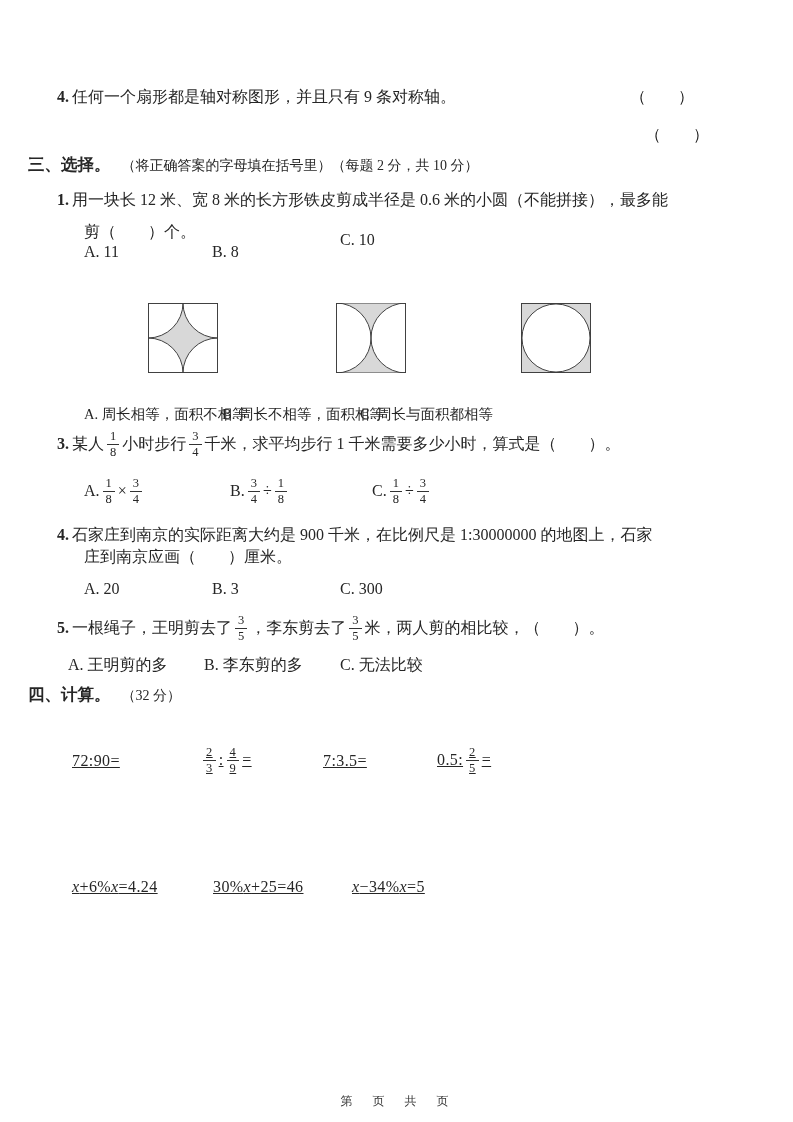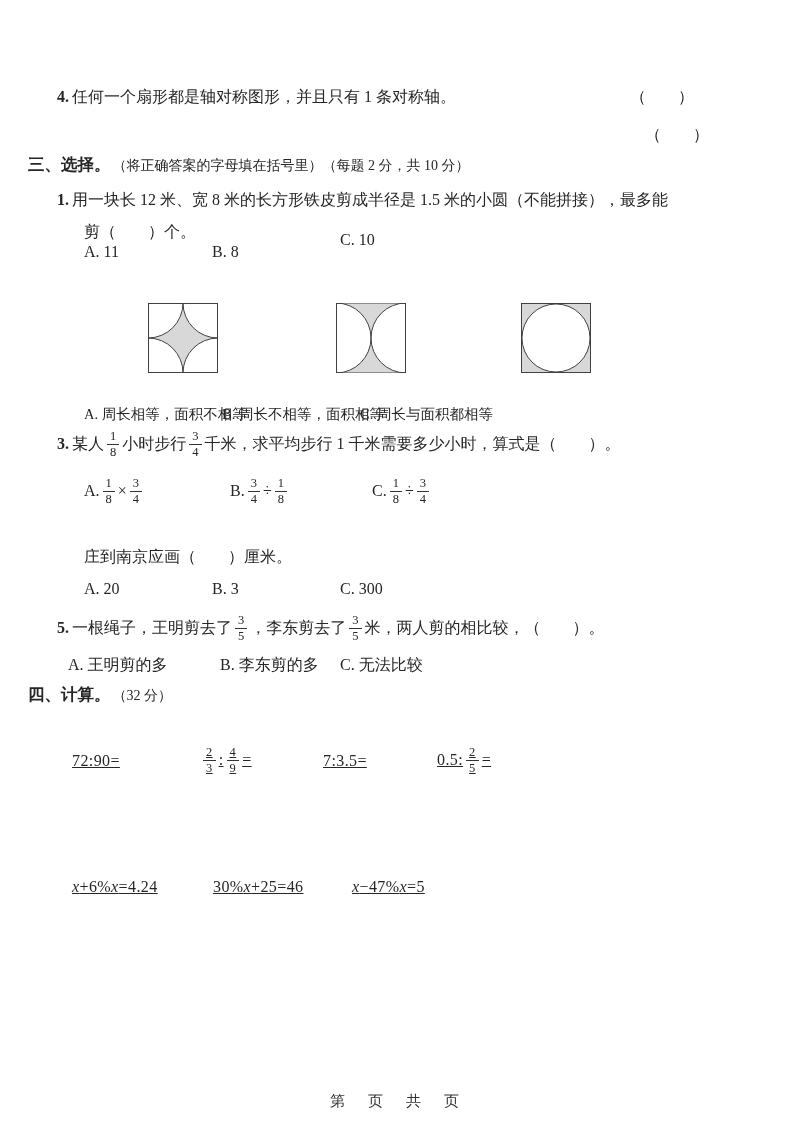--- a/index.html
+++ b/index.html
@@ -9,50 +9,50 @@
     margin:0 auto;
     background:#ffffff;
     color:#262626;
     font-family:"Liberation Serif","DejaVu Serif",serif;
     font-size:16px;
     overflow:hidden;
   }
   .abs{position:absolute;white-space:nowrap;line-height:20px;}
   .qno{font-weight:bold;margin-right:3px;}
   .sect{font-weight:bold;font-size:16.5px;}
-  .note{font-weight:normal;font-size:14px;margin-left:2px;}
+  .note{font-weight:normal;font-size:14px;margin-left:11px;}
   .opt-sm{font-size:14.5px;}
   .fline{display:inline-flex;align-items:center;height:36px;}
   .frac{display:inline-flex;flex-direction:column;align-items:center;
         font-size:12.5px;line-height:1.15;margin:0 3px;}
   .frac .fn{padding:0 3px;border-bottom:1px solid #333;}
   .frac .fd{padding:0 3px;}
   .mathx{font-style:italic;}
   .eq{letter-spacing:0.4px;text-decoration:underline;}
-  .footer{left:0;width:793px;text-align:center;font-size:15px;letter-spacing:4px;color:#333;}
+  .footer{left:0;width:793px;text-align:center;font-size:12px;letter-spacing:4px;color:#333;}
   svg{display:block;}
 </style>
 </head>
 <body>
 
 <div class="page">
 
   <div class="abs" style="left:57px;top:87px">
-    <b class="qno">4.</b><span>任何一个扇形都是轴对称图形，并且只有 1 条对称轴。</span>
+    <b class="qno">4.</b><span>任何一个扇形都是轴对称图形，并且只有 9 条对称轴。</span>
   </div>
   <div class="abs" style="left:630px;top:87px">（　　）</div>
 
   <div class="abs" style="left:645px;top:125px">（　　）</div>
 
   <div class="abs" style="left:28px;top:155px">
     <b class="sect">三、选择。</b><span class="note">（将正确答案的字母填在括号里）（每题 2 分，共 10 分）</span>
   </div>
 
   <div class="abs" style="left:57px;top:190px">
-    <b class="qno">1.</b><span>用一块长 12 米、宽 8 米的长方形铁皮剪成半径是 1.5 米的小圆（不能拼接），最多能</span>
+    <b class="qno">1.</b><span>用一块长 12 米、宽 8 米的长方形铁皮剪成半径是 0.6 米的小圆（不能拼接），最多能</span>
   </div>
   <div class="abs" style="left:84px;top:222px">剪（　　）个。</div>
   <div class="abs" style="left:84px;top:242px">A. 11</div>
   <div class="abs" style="left:212px;top:242px">B. 8</div>
   <div class="abs" style="left:340px;top:230px">C. 10</div>
 
 
   <div class="abs" style="left:148px;top:303px">
     <svg width="70" height="70" viewBox="0 0 72 72">
       <rect x="0.5" y="0.5" width="71" height="71" fill="#ffffff" stroke="#3c3c3c"></rect>
@@ -122,41 +122,44 @@
         <span class="fn">1</span>
         <span class="fd">8</span>
       </span>
       <span>÷</span>
       <span class="frac">
         <span class="fn">3</span>
         <span class="fd">4</span>
       </span>
   </div>
 
+  <div class="abs" style="left:57px;top:525px">
+    <b class="qno">4.</b><span>石家庄到南京的实际距离大约是 900 千米，在比例尺是 1:30000000 的地图上，石家</span>
+  </div>
   <div class="abs" style="left:84px;top:547px">庄到南京应画（　　）厘米。</div>
   <div class="abs" style="left:84px;top:579px">A. 20</div>
   <div class="abs" style="left:212px;top:579px">B. 3</div>
   <div class="abs" style="left:340px;top:579px">C. 300</div>
 
   <div class="abs fline" style="left:57px;top:610px">
     <b class="qno">5.</b>
       <span>一根绳子，王明剪去了</span>
       <span class="frac">
         <span class="fn">3</span>
         <span class="fd">5</span>
       </span>
       <span>，李东剪去了</span>
       <span class="frac">
         <span class="fn">3</span>
         <span class="fd">5</span>
       </span>
       <span>米，两人剪的相比较，（　　）。</span>
   </div>
   <div class="abs" style="left:68px;top:655px">A. 王明剪的多</div>
-  <div class="abs" style="left:220px;top:655px">B. 李东剪的多</div>
+  <div class="abs" style="left:204px;top:655px">B. 李东剪的多</div>
   <div class="abs" style="left:340px;top:655px">C. 无法比较</div>
 
   <div class="abs" style="left:28px;top:685px">
     <b class="sect">四、计算。</b><span class="note">（32 分）</span>
   </div>
 
   <div class="abs eq" style="left:72px;top:751px">72:90=</div>
   <div class="abs fline eq" style="left:200px;top:742px">
     <span class="frac">
         <span class="fn">2</span>
@@ -179,18 +182,18 @@
       <span>=</span>
   </div>
 
   <div class="abs eq" style="left:72px;top:877px">
     <i class="mathx">x</i><span>+6%</span><i class="mathx">x</i><span>=4.24</span>
   </div>
   <div class="abs eq" style="left:213px;top:877px">
     <span>30%</span><i class="mathx">x</i><span>+25=46</span>
   </div>
   <div class="abs eq" style="left:352px;top:877px">
-    <i class="mathx">x</i><span>−47%</span><i class="mathx">x</i><span>=5</span>
+    <i class="mathx">x</i><span>−34%</span><i class="mathx">x</i><span>=5</span>
   </div>
 
   <div class="abs footer" style="top:1091px">第　页　共　页</div>
 
 </div>
 
 </body></html>

